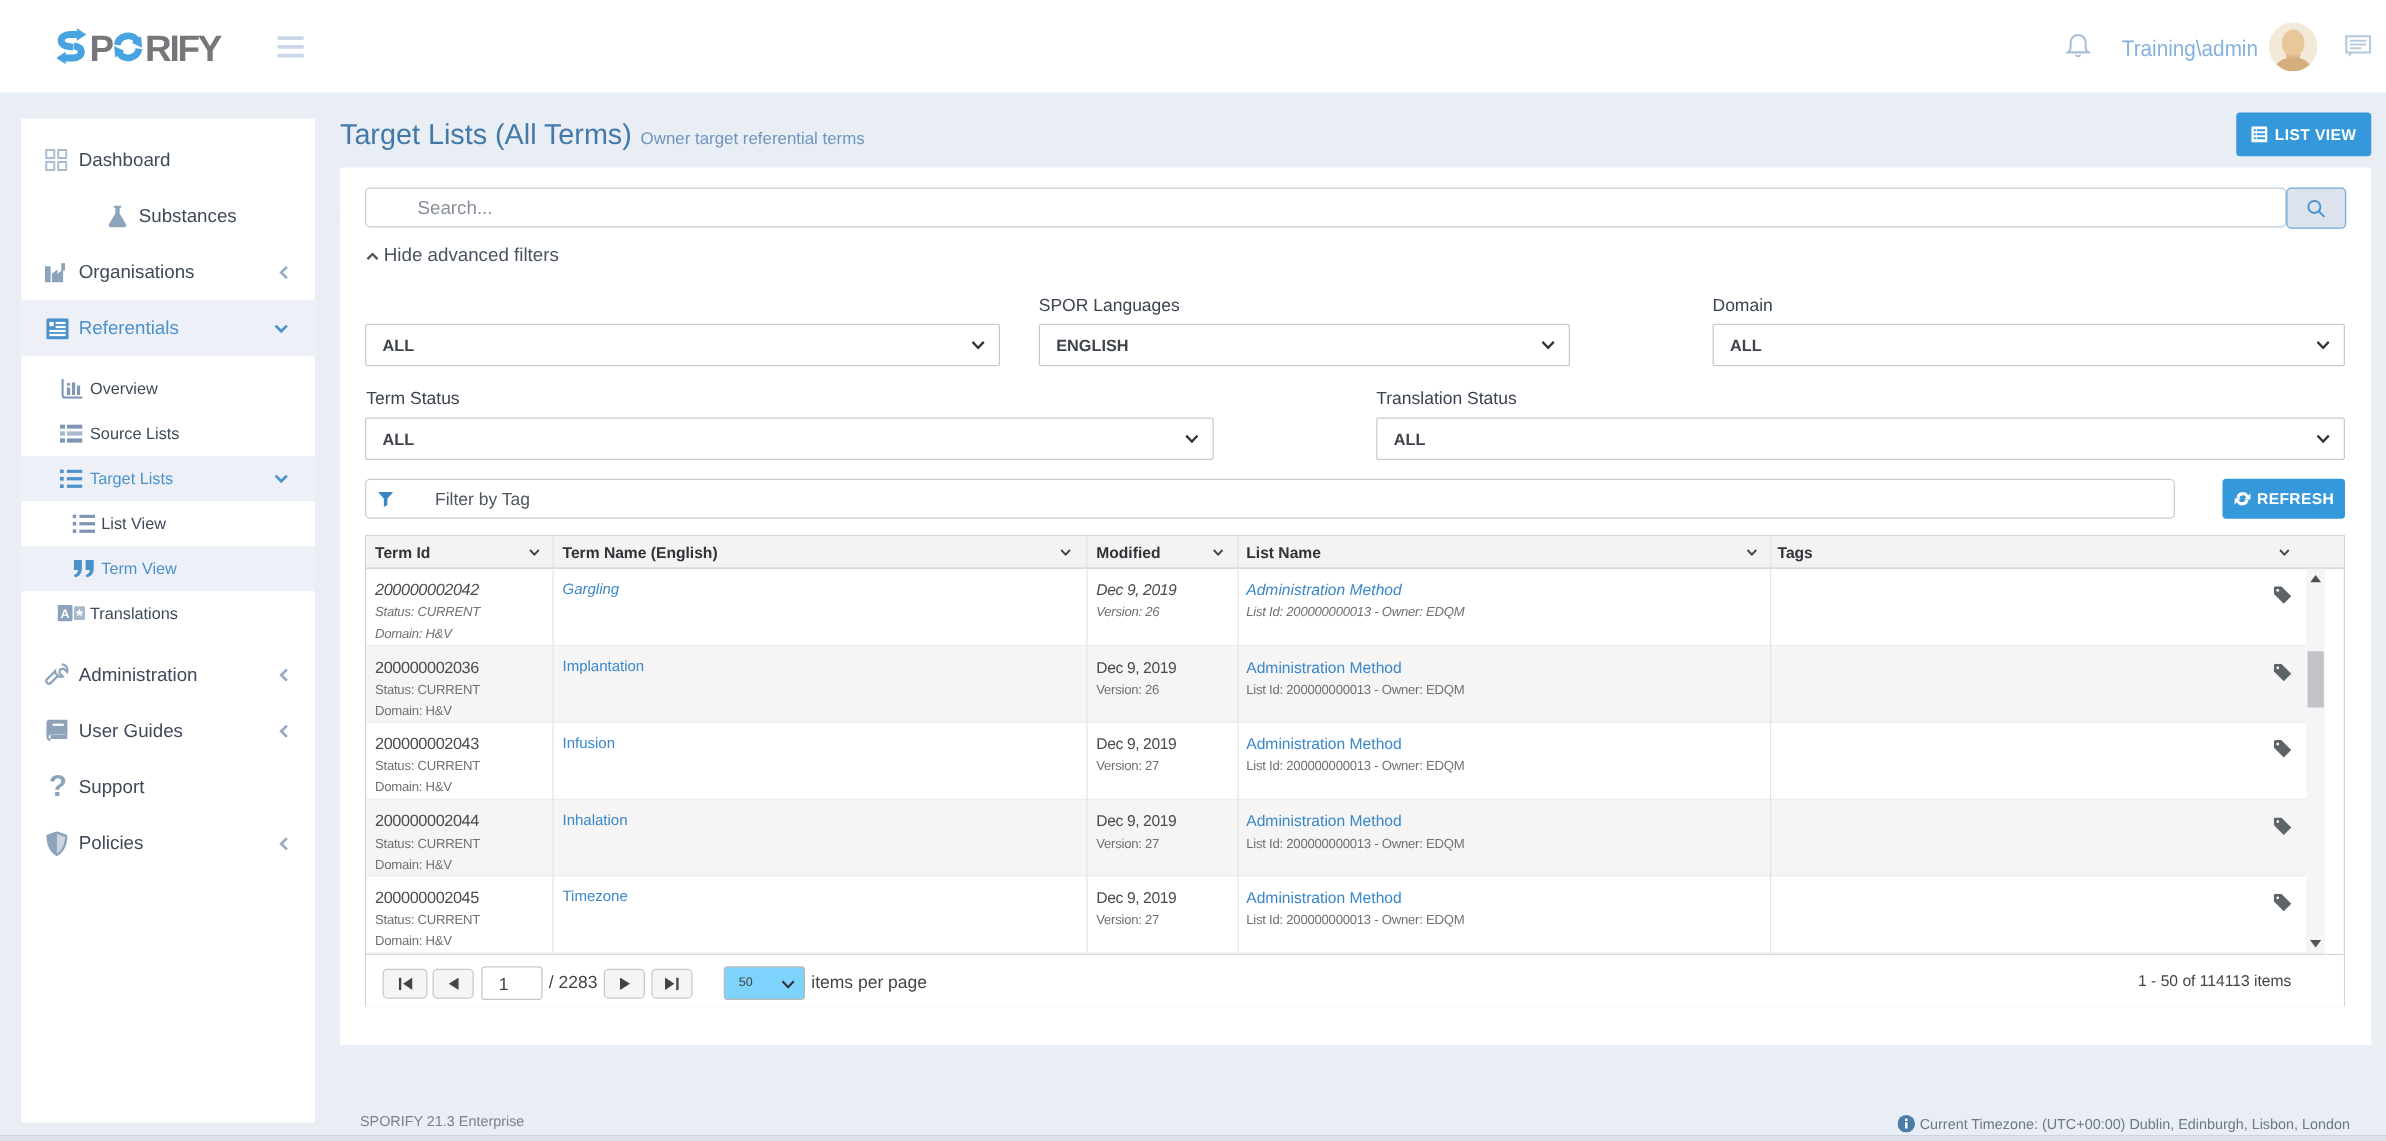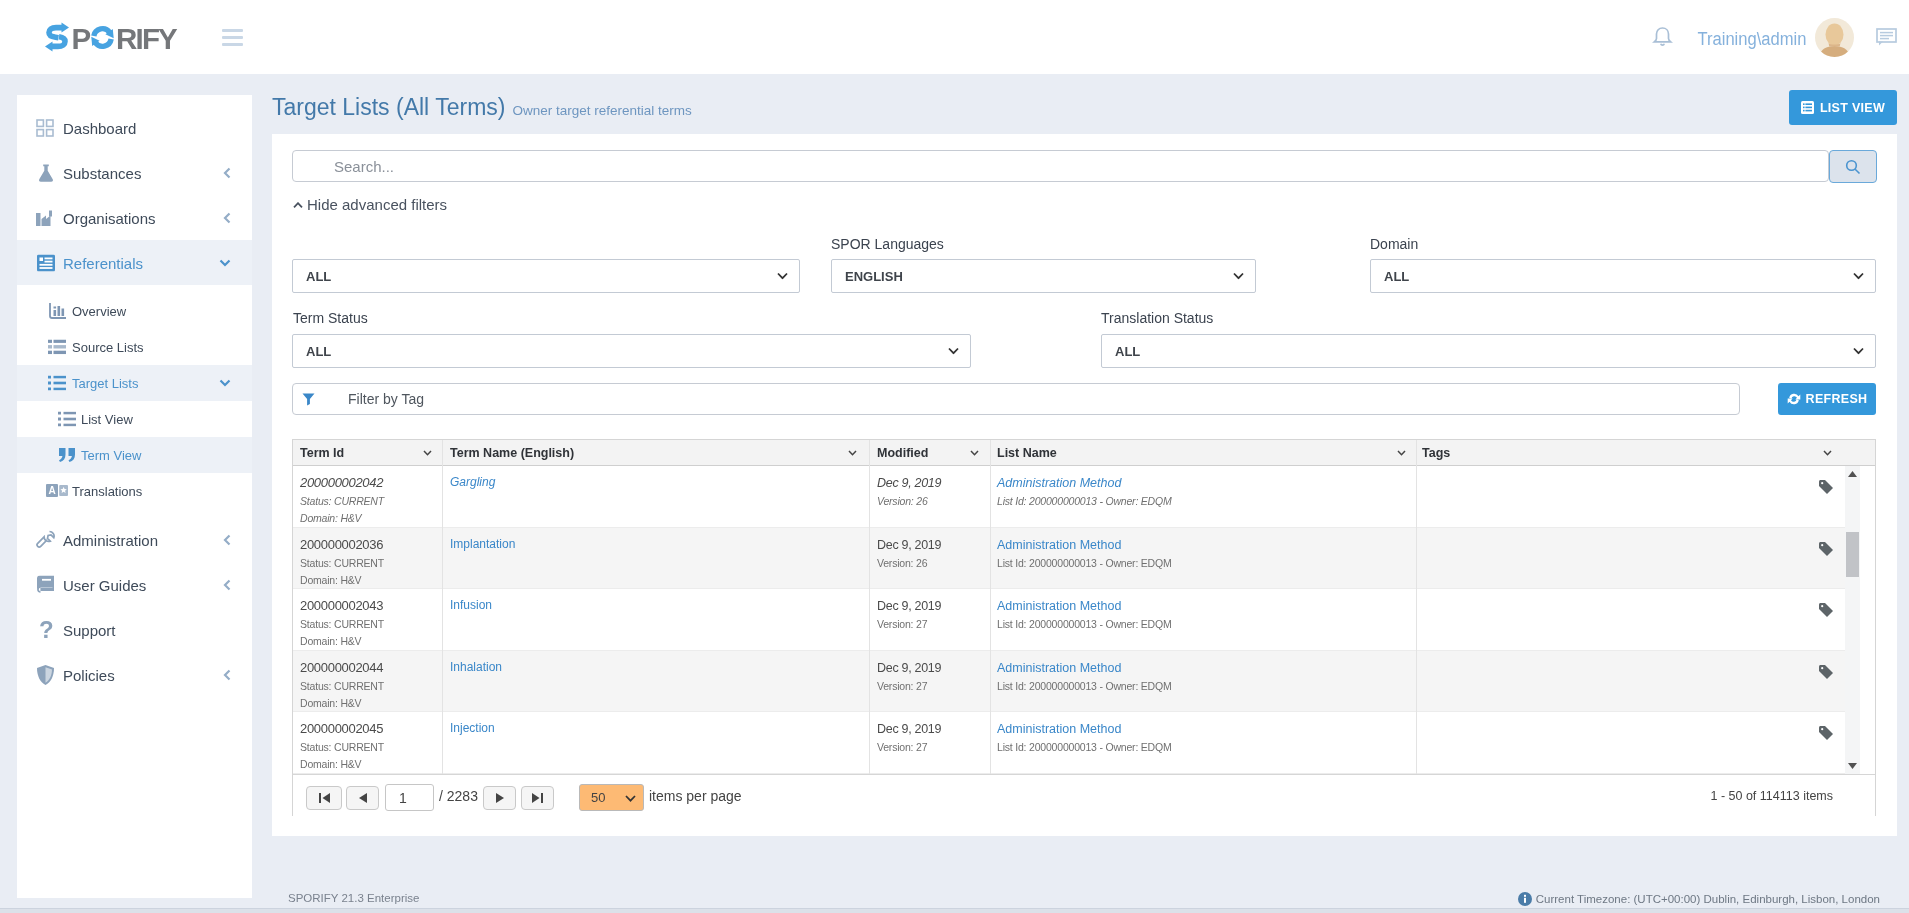--- a/index.html
+++ b/index.html
@@ -30,21 +30,21 @@
 
 
 #panel { position:absolute; left:272px; top:134px; width:1625px; height:702px; background:#fff; }
 .inp { position:absolute; background:#fff; border:1px solid #c6cbd3; border-radius:4px; display:flex; align-items:center; }
 .ph { color:#8a9099; font-size:15px;margin-left:28px; }
 .lbl { position:absolute; font-size:14px; color:#3b434f; white-space:nowrap; }
 .sel { position:absolute; height:34px; background:#fff; border:1px solid #c3cad4; border-radius:2px; font-size:13px; font-weight:bold; color:#3f444b; display:flex; align-items:center; padding-left:13px; }
 .sel svg { position:absolute; right:11px; top:50%; transform:translateY(-50%); }
 
 
-#grid { position:absolute; left:292px; top:439px; width:1584px; height:377px; border:1px solid #d5d5d5; background:#fff; }
+#grid { position:absolute; left:292px; top:428px; width:1584px; height:377px; border:1px solid #d5d5d5; background:#fff; }
 #ghead { position:absolute; left:0; top:0; width:1582px; height:26px; background:#f3f3f3; border-bottom:1px solid #cfcfcf; }
 .hcell { position:absolute; top:6px; font-size:12.5px; font-weight:bold; color:#303338; white-space:nowrap; }
 .vsep { position:absolute; width:1px; background:#e3e3e3; }
 .row { position:absolute; left:0; width:1552px; height:62px; border-bottom:1px solid #ececec; box-sizing:border-box; }
 .row.alt { background:#f5f5f5; }
 .c1 { position:absolute; left:7px; font-size:13px; letter-spacing:-0.3px; color:#4b4b4b; white-space:nowrap; }
 .csub { position:absolute; font-size:10.5px; letter-spacing:-0.2px; color:#707070; white-space:nowrap; }
 .clink { position:absolute; font-size:12px; color:#3a87c9; white-space:nowrap; }
 .hchev { position:absolute; top:10px; }
 
@@ -122,21 +122,21 @@
       <g fill="none" stroke="#a9bcd1" stroke-width="1.6">
         <rect x="1" y="1" width="6.4" height="6.4"></rect>
           <rect x="10.6" y="1" width="6.4" height="6.4"></rect>
         <rect x="1" y="10.6" width="6.4" height="6.4"></rect>
           <rect x="10.6" y="10.6" width="6.4" height="6.4"></rect>
       </g>
     </svg>
     <span class="txt">Dashboard</span>
   </div>
 
-  <div class="mi" style="top:55px;">
+  <div class="mi" style="top:55px;margin-left:48px;">
     <svg class="icn" style="left:21px;" width="16" height="19" viewBox="0 0 16 19">
       <path d="M5.2 1 h5.6 v1.8 h-1.1 v4.4 l4.9 8.2 c0.9 1.5 0.2 2.8 -1.5 2.8 h-10.2 c-1.7 0 -2.4 -1.3 -1.5 -2.8 l4.9 -8.2 v-4.4 h-1.1 z" fill="#8da3bb"></path>
     </svg>
     <span class="txt">Substances</span>
     <svg class="icn" style="left:206px;" width="8" height="12" viewBox="0 0 8 12">
         <path d="M6.5 1.5 L2 6 l4.5 4.5" fill="none" stroke="#94adc7" stroke-width="2.2"></path>
       </svg>
   </div>
 
   <div class="mi" style="top:100px;padding-left:20px;">
@@ -425,21 +425,21 @@
     <div class="csub" style="left:704px; top:29px; font-size:10.5px;">List Id: 200000000013 - Owner: EDQM</div>
     <svg class="abs" style="left:1526px; top:14px;" width="14" height="14" viewBox="0 0 14 14">
         <path d="M0 1.5 C0 0.7 0.7 0 1.5 0 H6 L14 8 L8 14 L0 6 z" fill="#5d6468"></path>
         <circle cx="3.2" cy="3.2" r="1.1" fill="#fff"></circle>
       </svg>
   </div>
   <div class="row" style="top:272px; height:62px;">
     <div class="c1" style="top:9px;">200000002045</div>
     <div class="csub" style="left:7px; top:29px;">Status: CURRENT</div>
     <div class="csub" style="left:7px; top:46px;">Domain: H&amp;V</div>
-    <div class="clink" style="left:157px; top:9px;">Injection</div>
+    <div class="clink" style="left:157px; top:9px;">Timezone</div>
     <div class="c1" style="left:584px; top:10px; font-size:12.5px;">Dec 9, 2019</div>
     <div class="csub" style="left:584px; top:29px;">Version: 27</div>
     <div class="clink" style="left:704px; top:10px; font-size:12.5px;">Administration Method</div>
     <div class="csub" style="left:704px; top:29px; font-size:10.5px;">List Id: 200000000013 - Owner: EDQM</div>
     <svg class="abs" style="left:1526px; top:14px;" width="14" height="14" viewBox="0 0 14 14">
         <path d="M0 1.5 C0 0.7 0.7 0 1.5 0 H6 L14 8 L8 14 L0 6 z" fill="#5d6468"></path>
         <circle cx="3.2" cy="3.2" r="1.1" fill="#fff"></circle>
       </svg>
   </div>
 
@@ -476,21 +476,21 @@
       <svg width="8" height="10" viewBox="0 0 8 10">
           <path d="M0 0 v10 L8 5 z" fill="#444"></path>
         </svg>
     </div>
     <div class="pbtn" style="left:228px; top:11px; width:33px; height:24px; position:absolute;">
       <svg width="11" height="10" viewBox="0 0 11 10">
           <path d="M0 0 v10 L7.5 5 z" fill="#444"></path>
           <rect x="9" y="0" width="2" height="10" fill="#444"></rect>
         </svg>
     </div>
-    <div class="abs" style="left:286px; top:9px; width:65px; height:27px; background:#fdba74; border:1px solid #b9b9b9; border-radius:3px; font-size:13px; color:#444; display:flex; align-items:center; padding-left:11px;">50
+    <div class="abs" style="left:286px; top:9px; width:65px; height:27px; background:#7dd3fc; border:1px solid #b9b9b9; border-radius:3px; font-size:10px; color:#444; display:flex; align-items:center; padding-left:11px;">50
       <svg style="position:absolute; right:7px; top:10px;" width="11" height="7" viewBox="0 0 11 7">
           <path d="M1 1 L5.5 5.7 L10 1" fill="none" stroke="#333" stroke-width="1.7"></path>
         </svg>
     </div>
     <div class="ptxt" style="left:356px; top:13px;">items per page</div>
     <div class="ptxt" style="right:42px; top:14px; font-size:12.5px;">1 - 50 of 114113 items</div>
   </div>
 </div>
 
 <div id="footL">SPORIFY 21.3 Enterprise</div>

